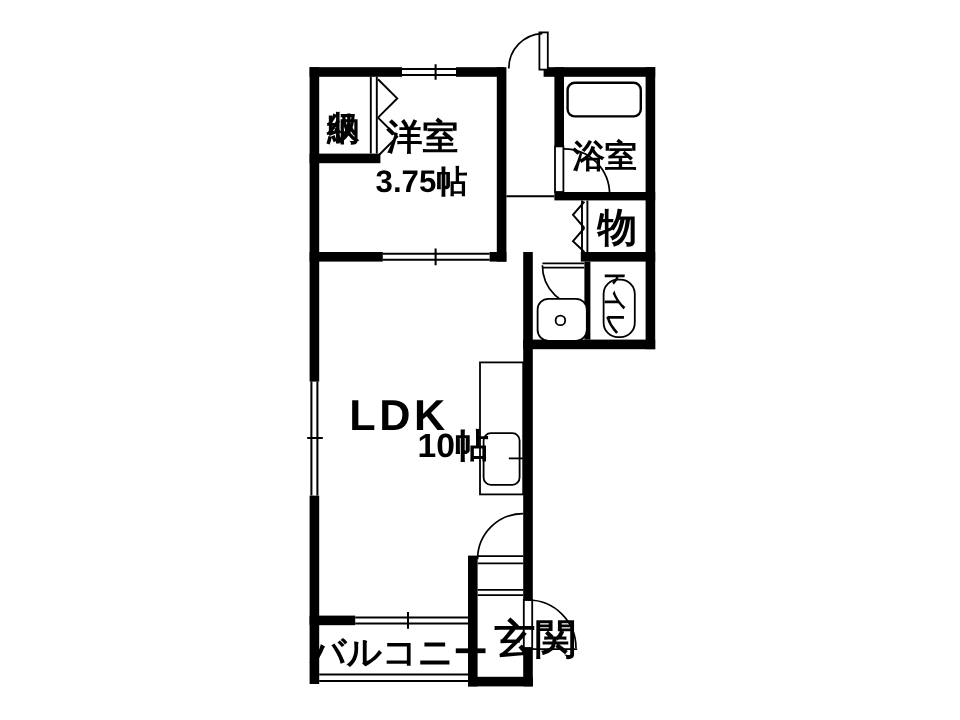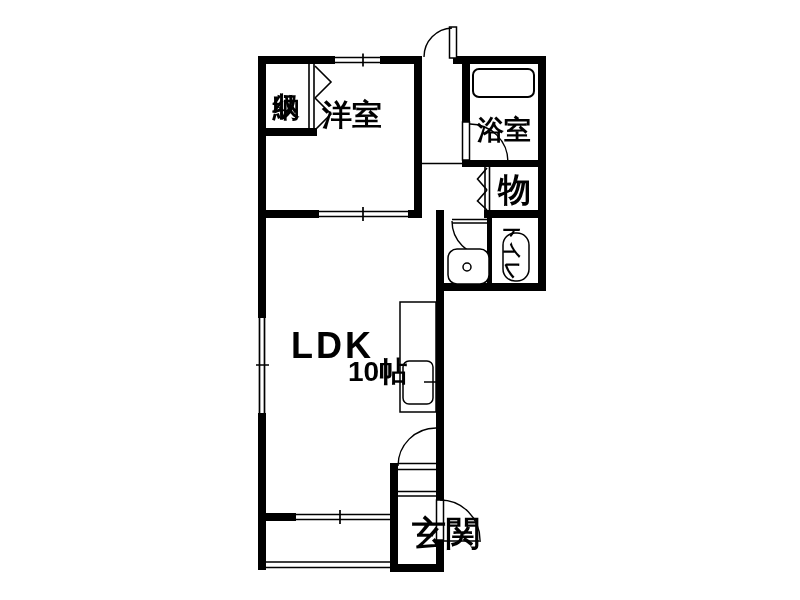--- a/index.html
+++ b/index.html
@@ -144,25 +144,27 @@
         <rect x="448" y="249" width="41" height="35" rx="9"></rect>
         <circle cx="467" cy="267" r="4"></circle>
       </g>
       <rect x="503" y="233" width="26" height="48" rx="12" stroke-width="1.5"></rect>
     </g>
   </svg>
 
   <div class="label v-upright lbl-closet">収納</div>
 
   <div class="label lbl-yoshitsu">洋室</div>
+  <div class="label lbl-yoshitsu-size">3.75帖</div>
 
   <div class="label lbl-bath">浴室</div>
 
   <div class="label lbl-storage">物</div>
 
   <div class="label v-sideways lbl-toilet">トイレ</div>
 
   <div class="label lbl-ldk">LDK</div>
   <div class="label lbl-ldk-size">10帖</div>
 
   <div class="label lbl-genkan">玄関</div>
 
+  <div class="label lbl-balcony">バルコニー</div>
 </div>
 
 </body></html>

